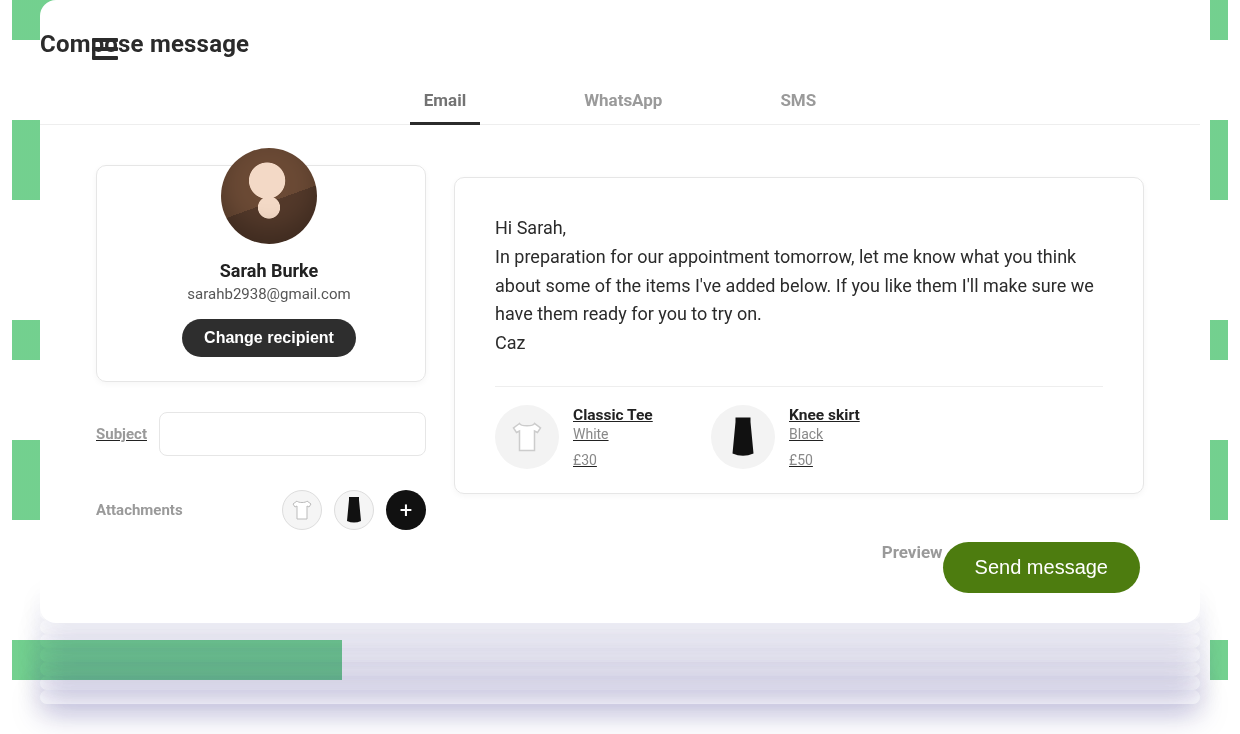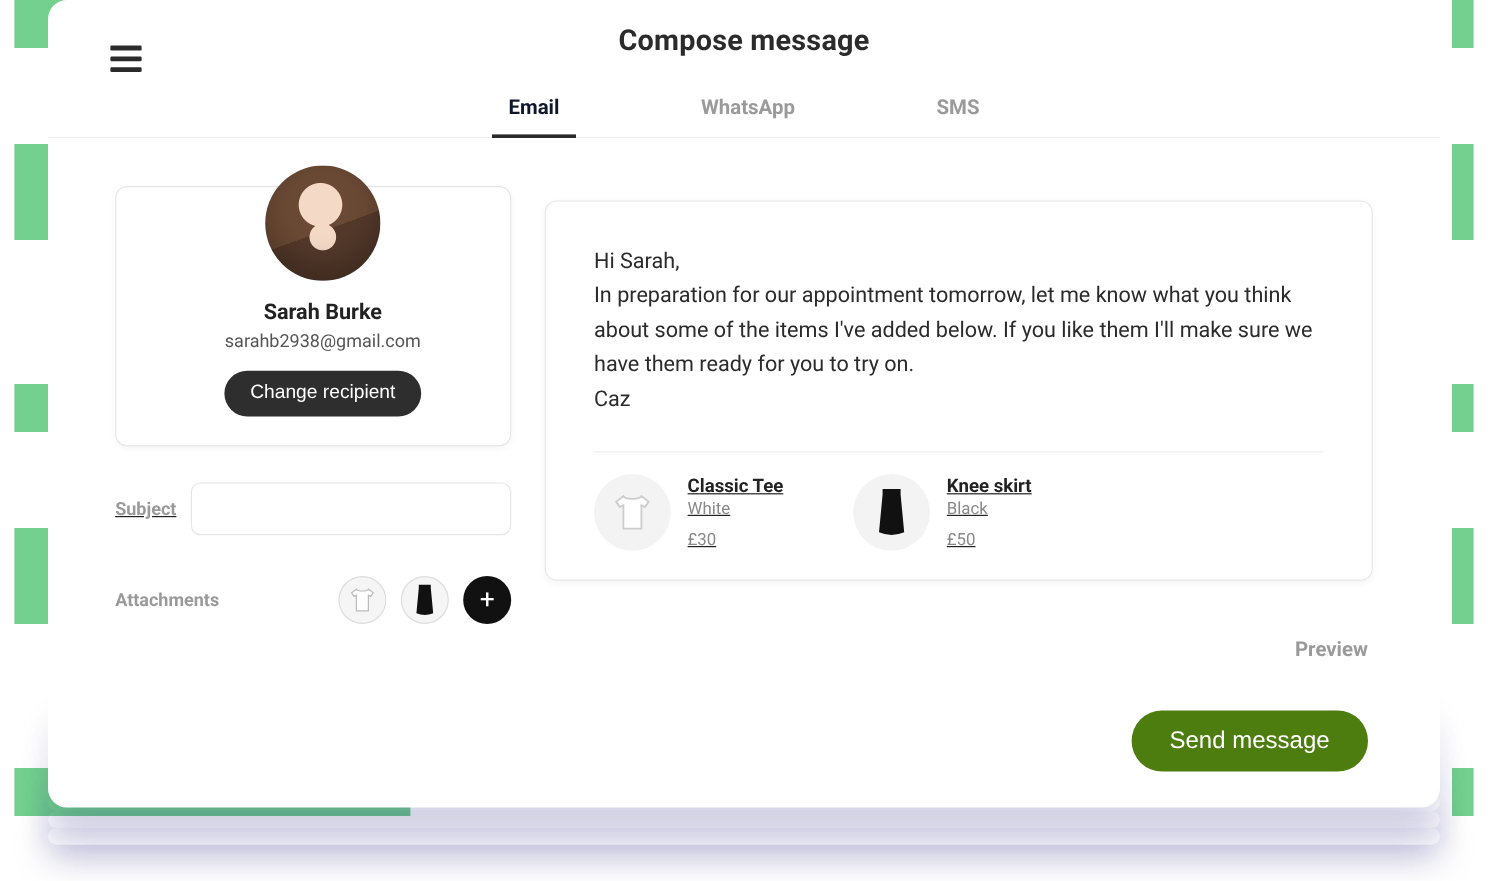--- a/index.html
+++ b/index.html
@@ -60,22 +60,21 @@
   .shadow-stack span:nth-child(3){ bottom: 28px; opacity:.8;}
   .shadow-stack span:nth-child(4){ bottom: 42px; opacity:.7;}
   .shadow-stack span:nth-child(5){ bottom: 56px; opacity:.6;}
   .shadow-stack span:nth-child(6){ bottom: 70px; opacity:.5;}
   .shadow-stack span:nth-child(7){ bottom: 84px; opacity:.4;}
   .shadow-stack span:nth-child(8){ bottom: 98px; opacity:.3;}
 
   
   .header {
     position: relative;
-    text-align: center;
-    padding: 20px 0 0 0;
+    padding: 30px 0 0 0;
   }
   .hamburger {
     position: absolute;
     left: 52px;
     top: 38px;
     width: 26px; height: 22px;
     display: flex;
     flex-direction: column;
     justify-content: space-between;
     cursor: pointer;
@@ -100,21 +99,21 @@
     border-bottom: 1px solid #eee;
   }
   .tab {
     padding: 6px 4px 14px 4px;
     font-weight: 700;
     font-size: 17px;
     color: #9a9a9a;
     cursor: pointer;
     position: relative;
   }
-  .tab.active { color: #0f172a; }
+  .tab.active { color: #737373; }
   .tab.active::after {
     content: "";
     position: absolute;
     left: -10px; right: -10px; bottom: -1px;
     height: 3px;
     background: #2b2b2b;
   }
 
   
   .main {
@@ -148,21 +147,21 @@
   }
   .recipient-name { font-weight: 700; font-size: 18px; margin-top: -2px; }
   .recipient-email { color: #555; font-size: 15px; margin-top: 4px; }
   .change-btn {
     display: inline-block;
     margin-top: 16px;
     padding: 10px 22px;
     background: #2e2e2e;
     color: #fff;
     border-radius: 999px;
-    font-weight: 400;
+    font-weight: 700;
     font-size: 16px;
     cursor: pointer;
     border: none;
   }
 
   .select {
     margin-top: 22px;
     border: 1px solid #e6e6e6;
     border-radius: 8px;
     padding: 14px 16px;
@@ -274,25 +273,23 @@
   }
   .p-thumb .tee-svg { width: 36px; height: 36px; }
   .p-thumb .skirt-svg { width: 24px; height: 40px; }
   .p-name { font-weight: 700; font-size: 15.5px; }
   .p-variant { color: #888; font-size: 14px; margin-top: 2px; }
   .p-price { color: #888; font-size: 14px; margin-top: 10px; }
 
   .actions {
     display: flex;
     justify-content: flex-end;
-    align-items: flex-end;
-    gap: 40px;
+    align-items: flex-start;
     margin-top: 48px;
     padding-right: 4px;
-    flex-direction: column;
   }
   .preview-link {
     font-weight: 700;
     color: #9a9a9a;
     font-size: 17px;
     cursor: pointer;
   }
   .send-btn {
     background: #4d7c0f;
     color: #fff;

